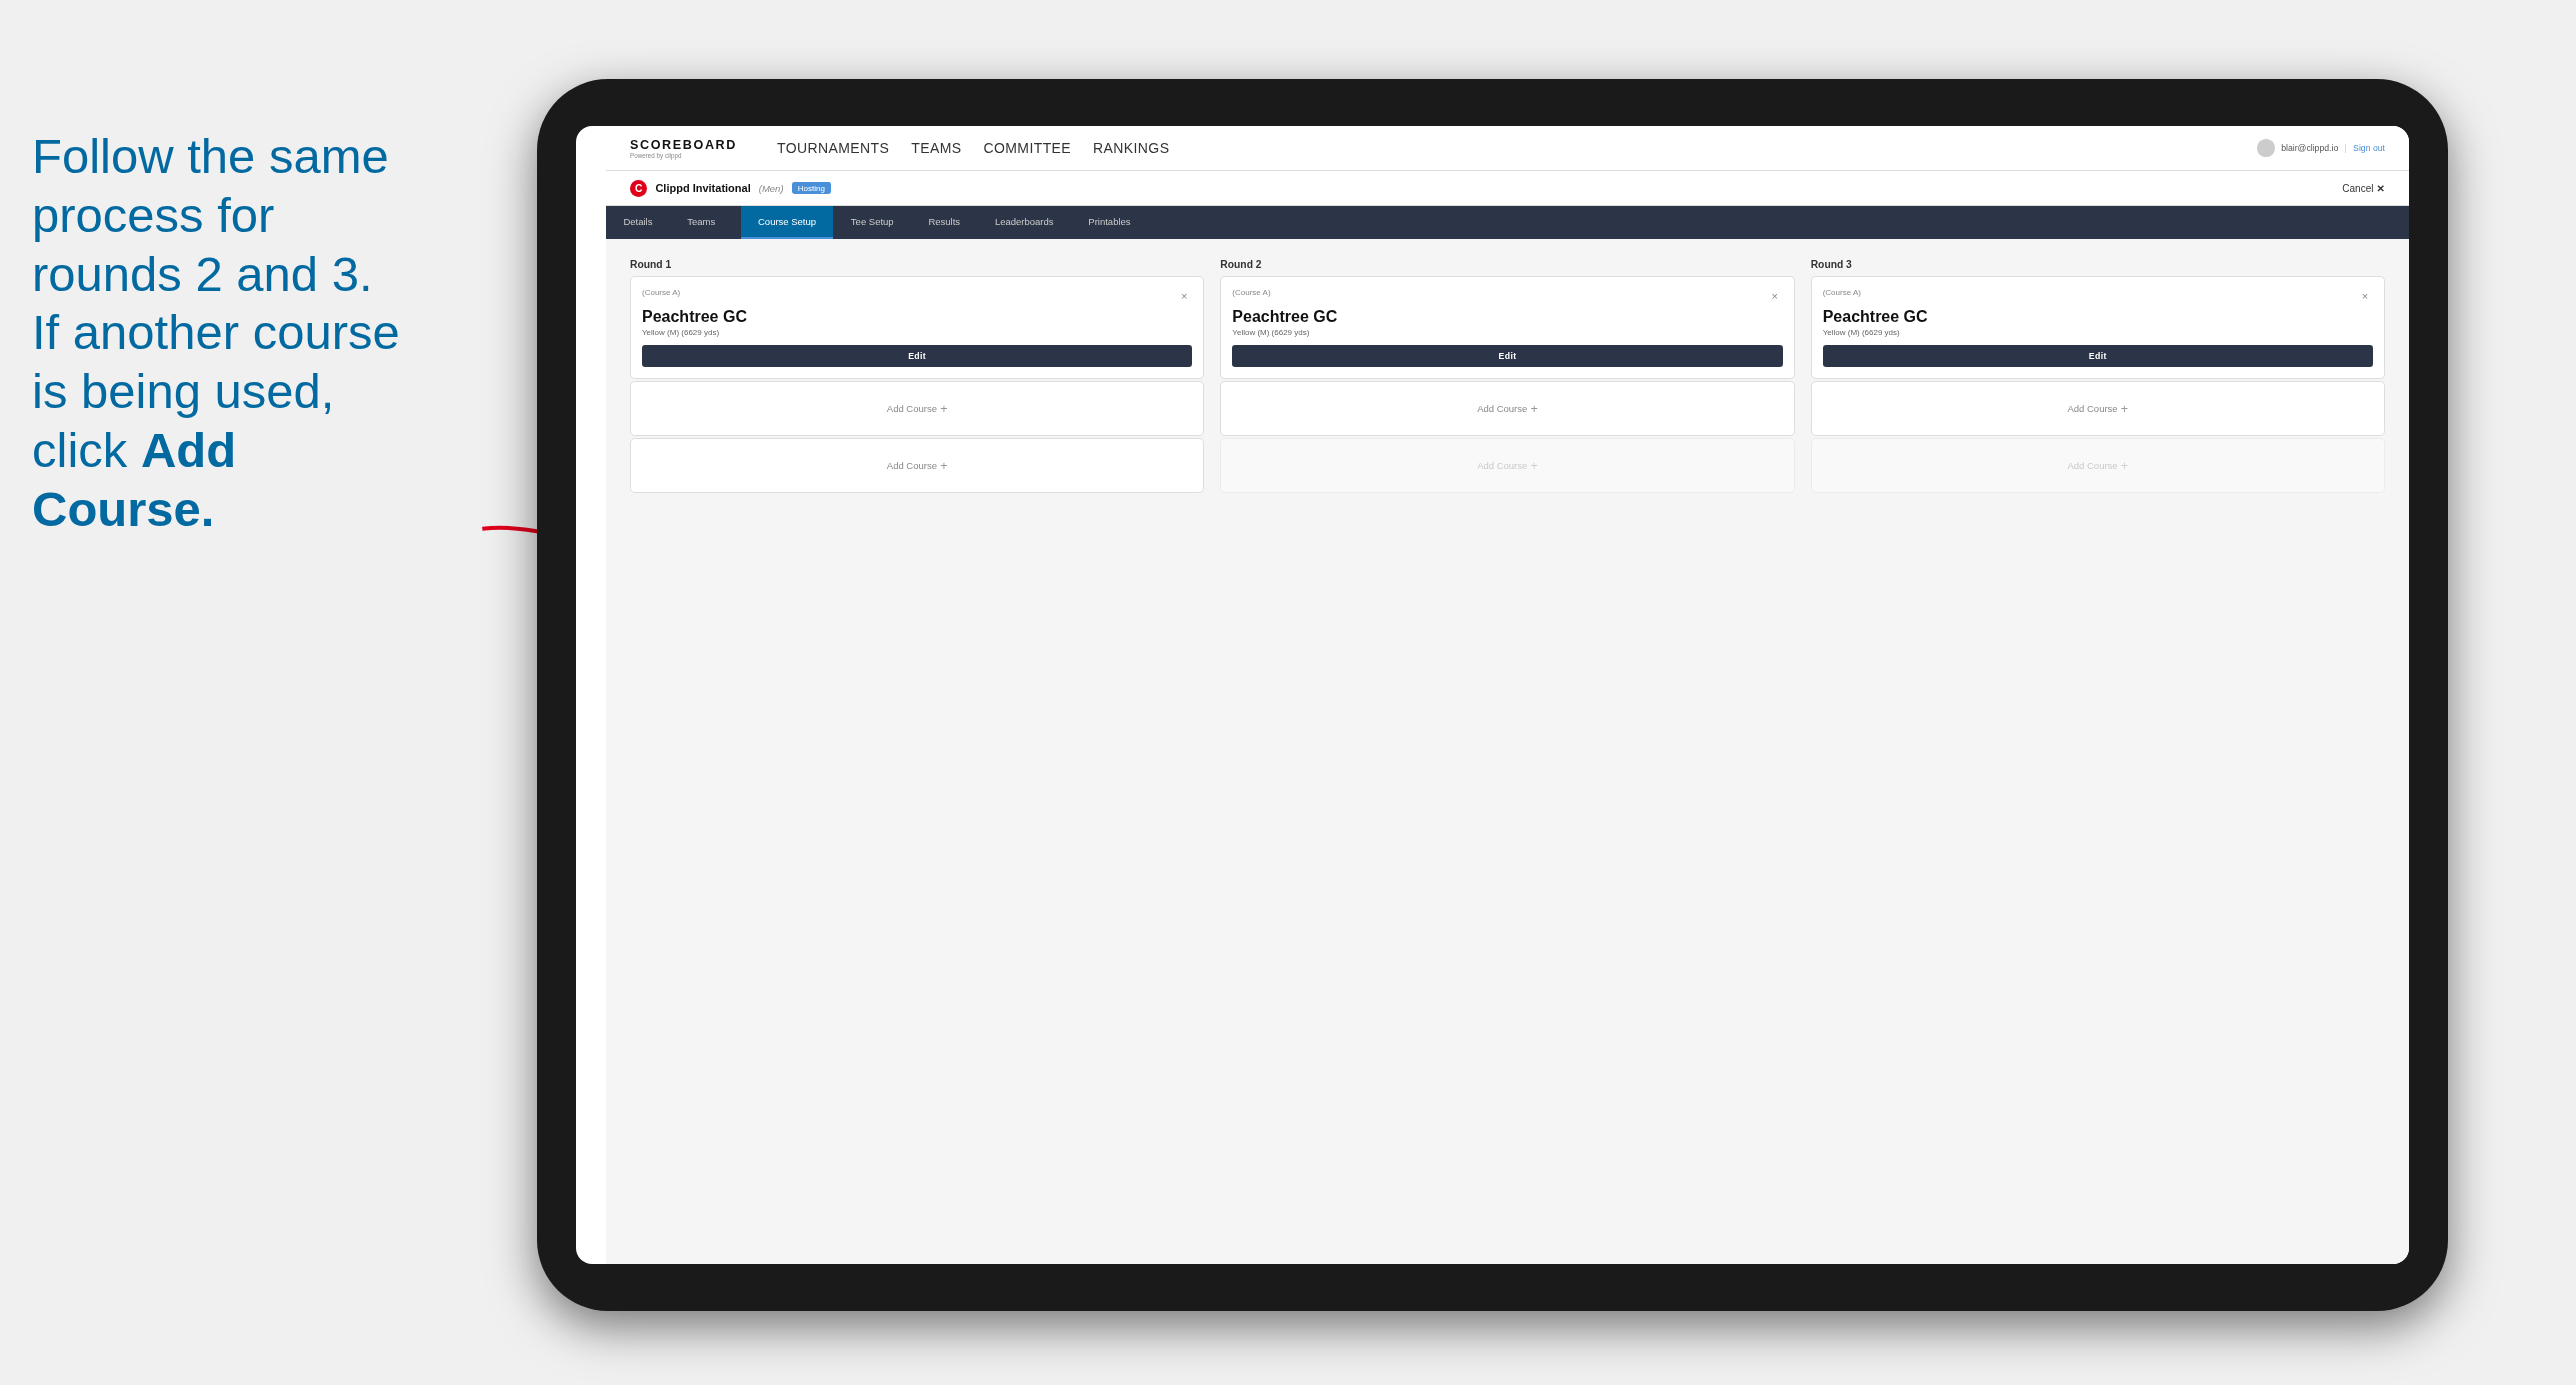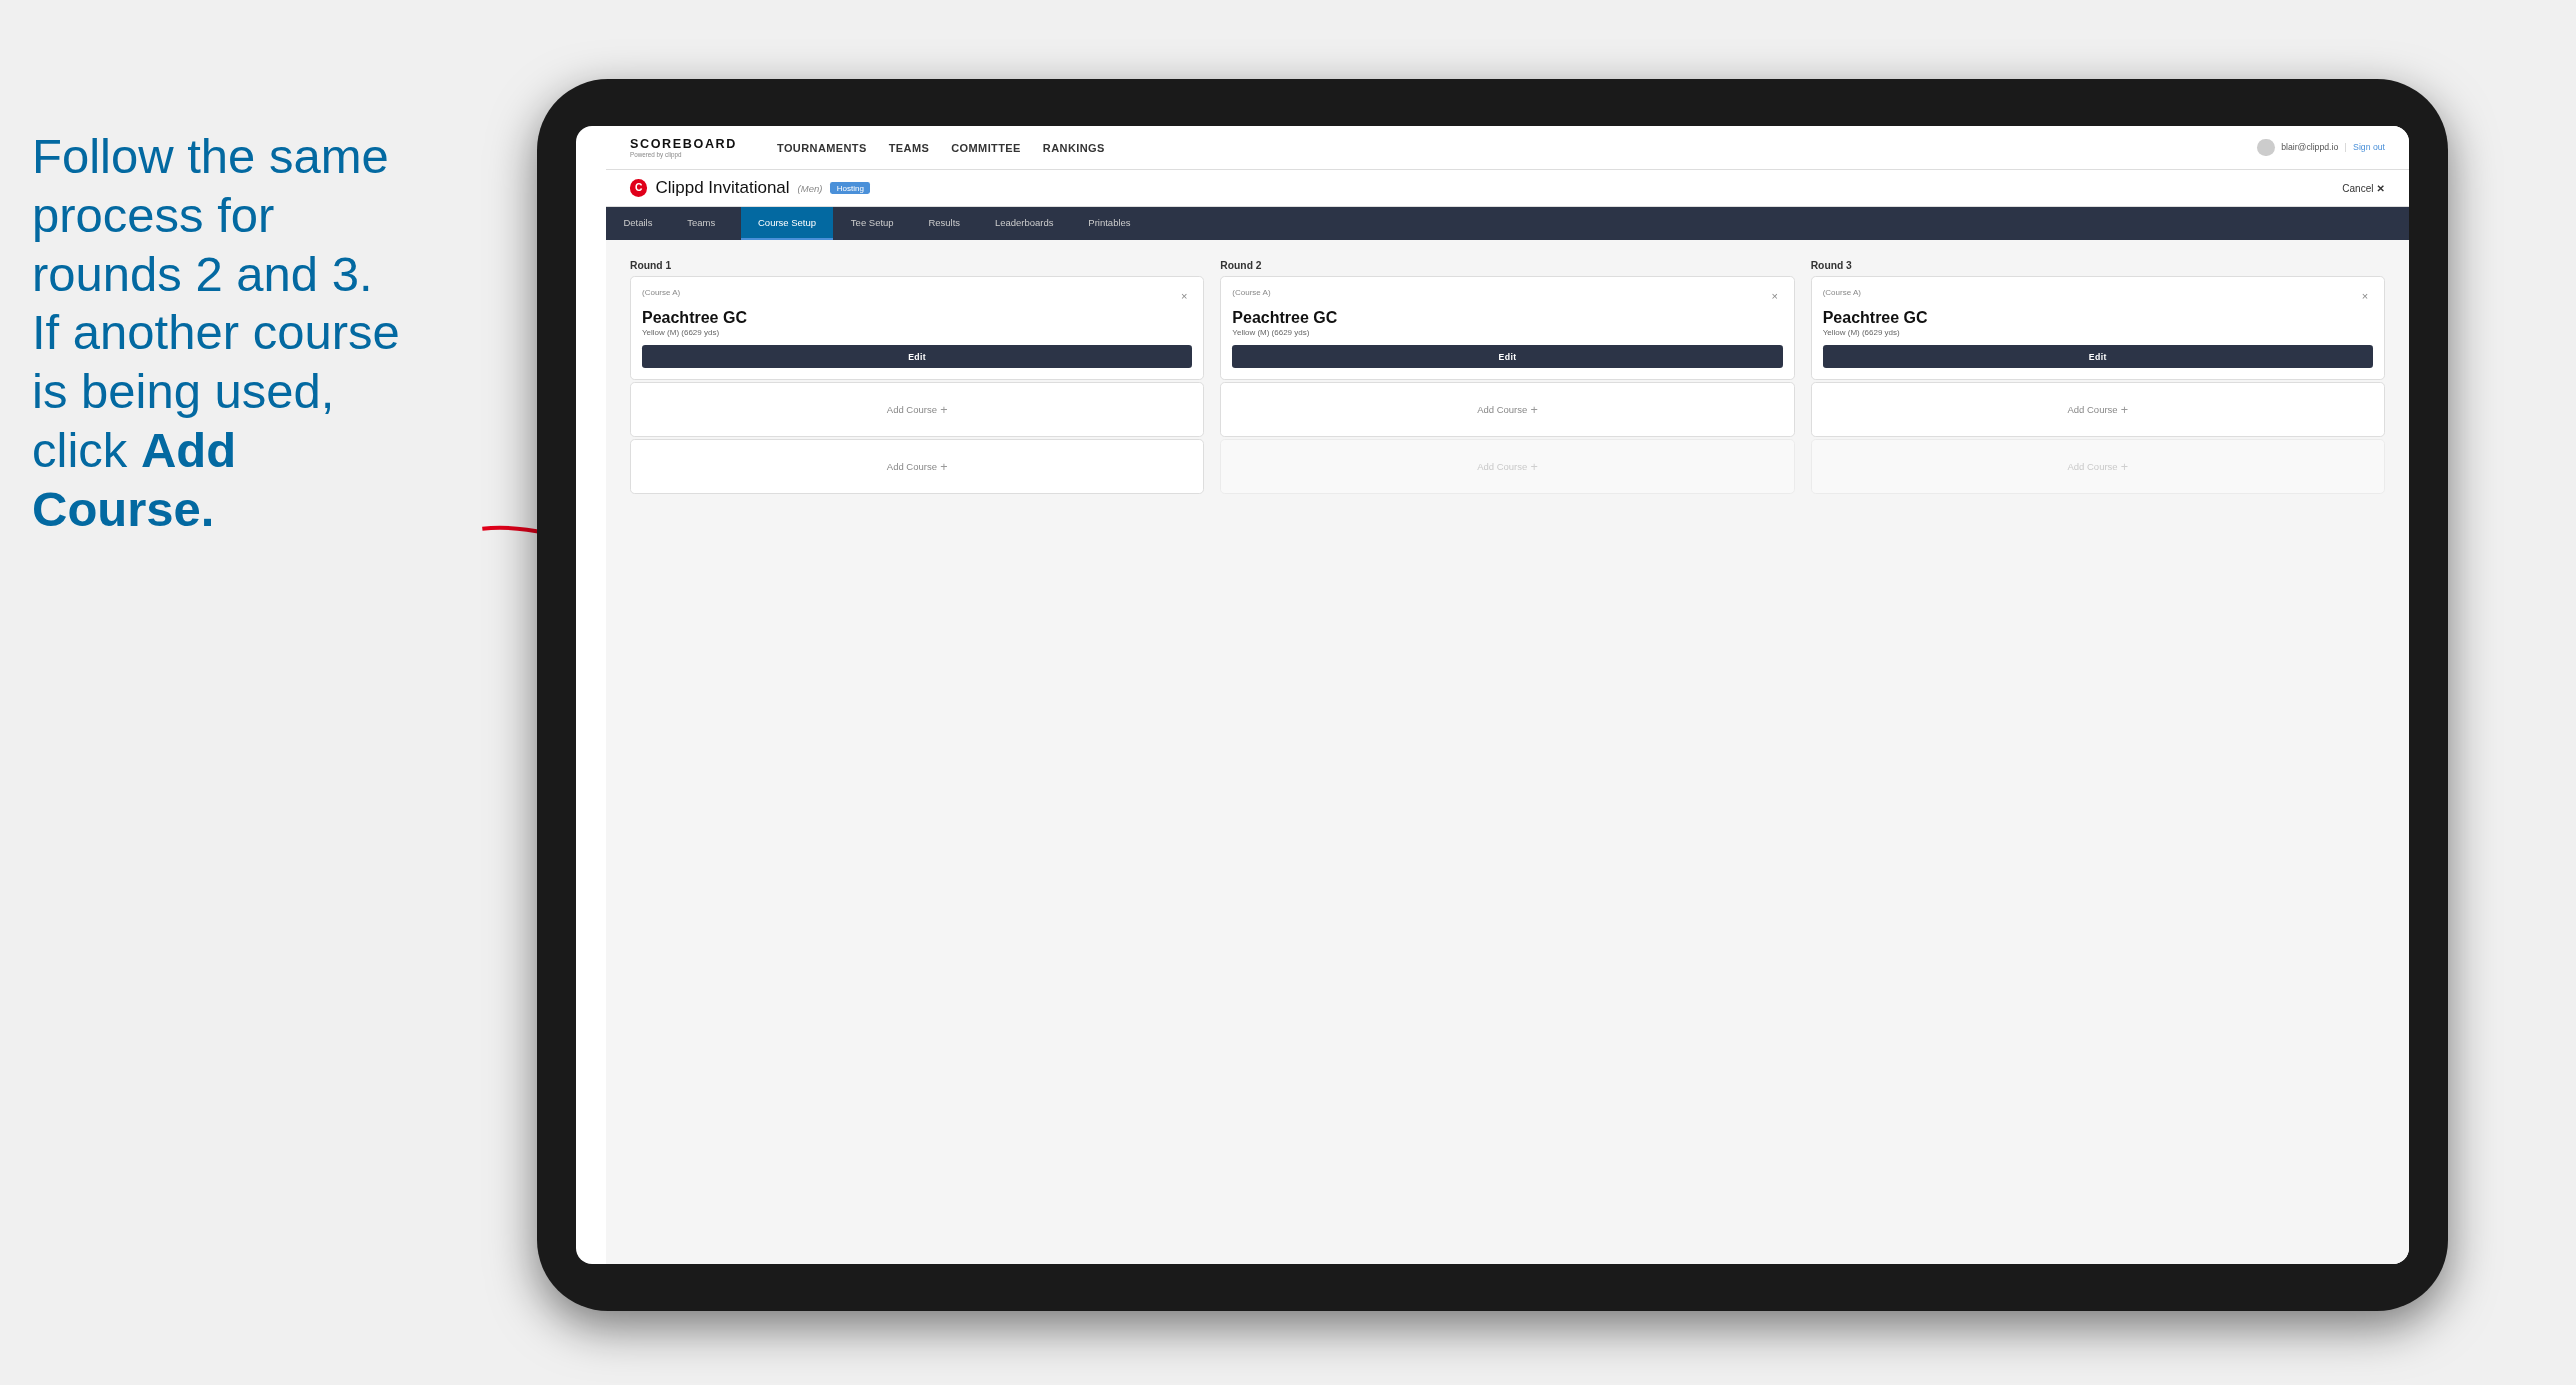--- a/index.html
+++ b/index.html
@@ -79,24 +79,24 @@
       font-size: 6.3px;
       color: #888;
     }
 
     .nav-links {
       display: flex;
       gap: 22px;
       flex: 1;
     }
     .nav-link {
-      font-size: 11px;
+      font-size: 14px;
       color: #333;
       text-decoration: none;
-      font-weight: 700;
+      font-weight: 400;
       cursor: pointer;
       padding: 3.2px 0;
       text-transform: uppercase;
       letter-spacing: 0.4px;
     }
 
     .nav-right {
       display: flex;
       align-items: center;
       gap: 6.3px;
@@ -131,22 +131,22 @@
       background: #e0001a;
       border-radius: 50%;
       display: flex;
       align-items: center;
       justify-content: center;
       color: #fff;
       font-size: 10.3px;
       font-weight: 900;
     }
     .tournament-name {
-      font-size: 17px;
-      font-weight: 400;
+      font-size: 11px;
+      font-weight: 700;
       color: #111;
     }
     .tournament-men {
       font-size: 9.5px;
       color: #888;
       font-style: italic;
     }
     .hosting-badge {
       font-size: 8px;
       background: #4a90d9;

